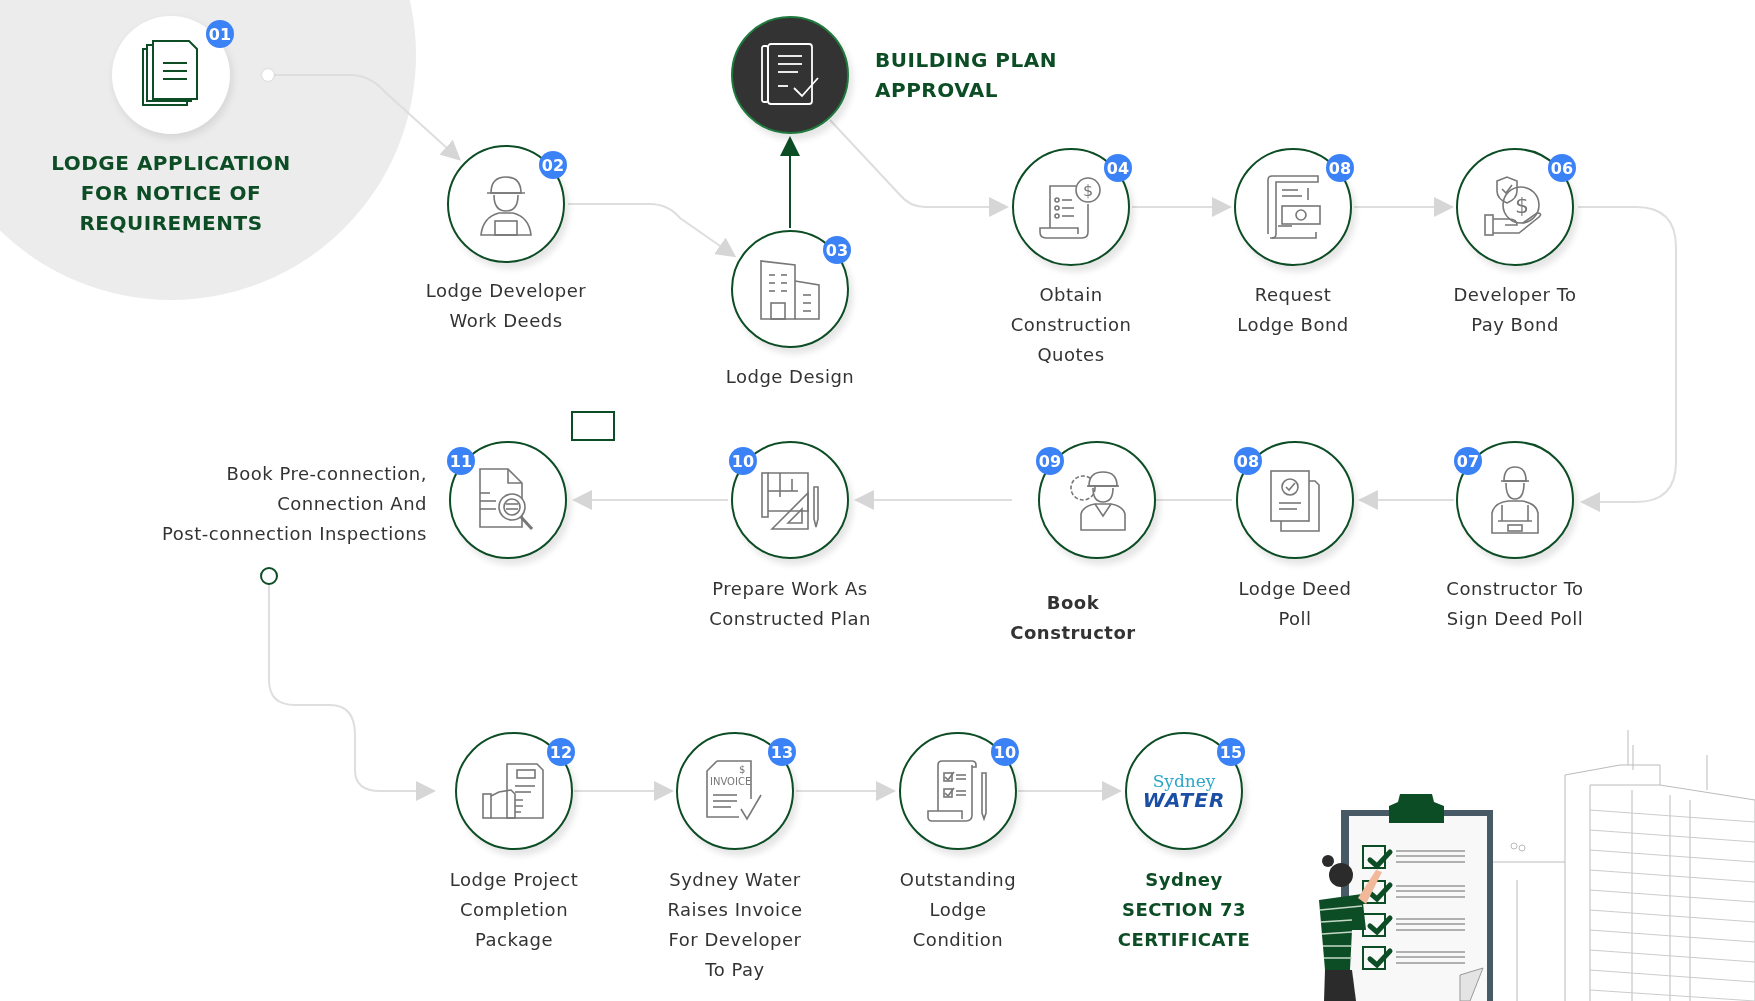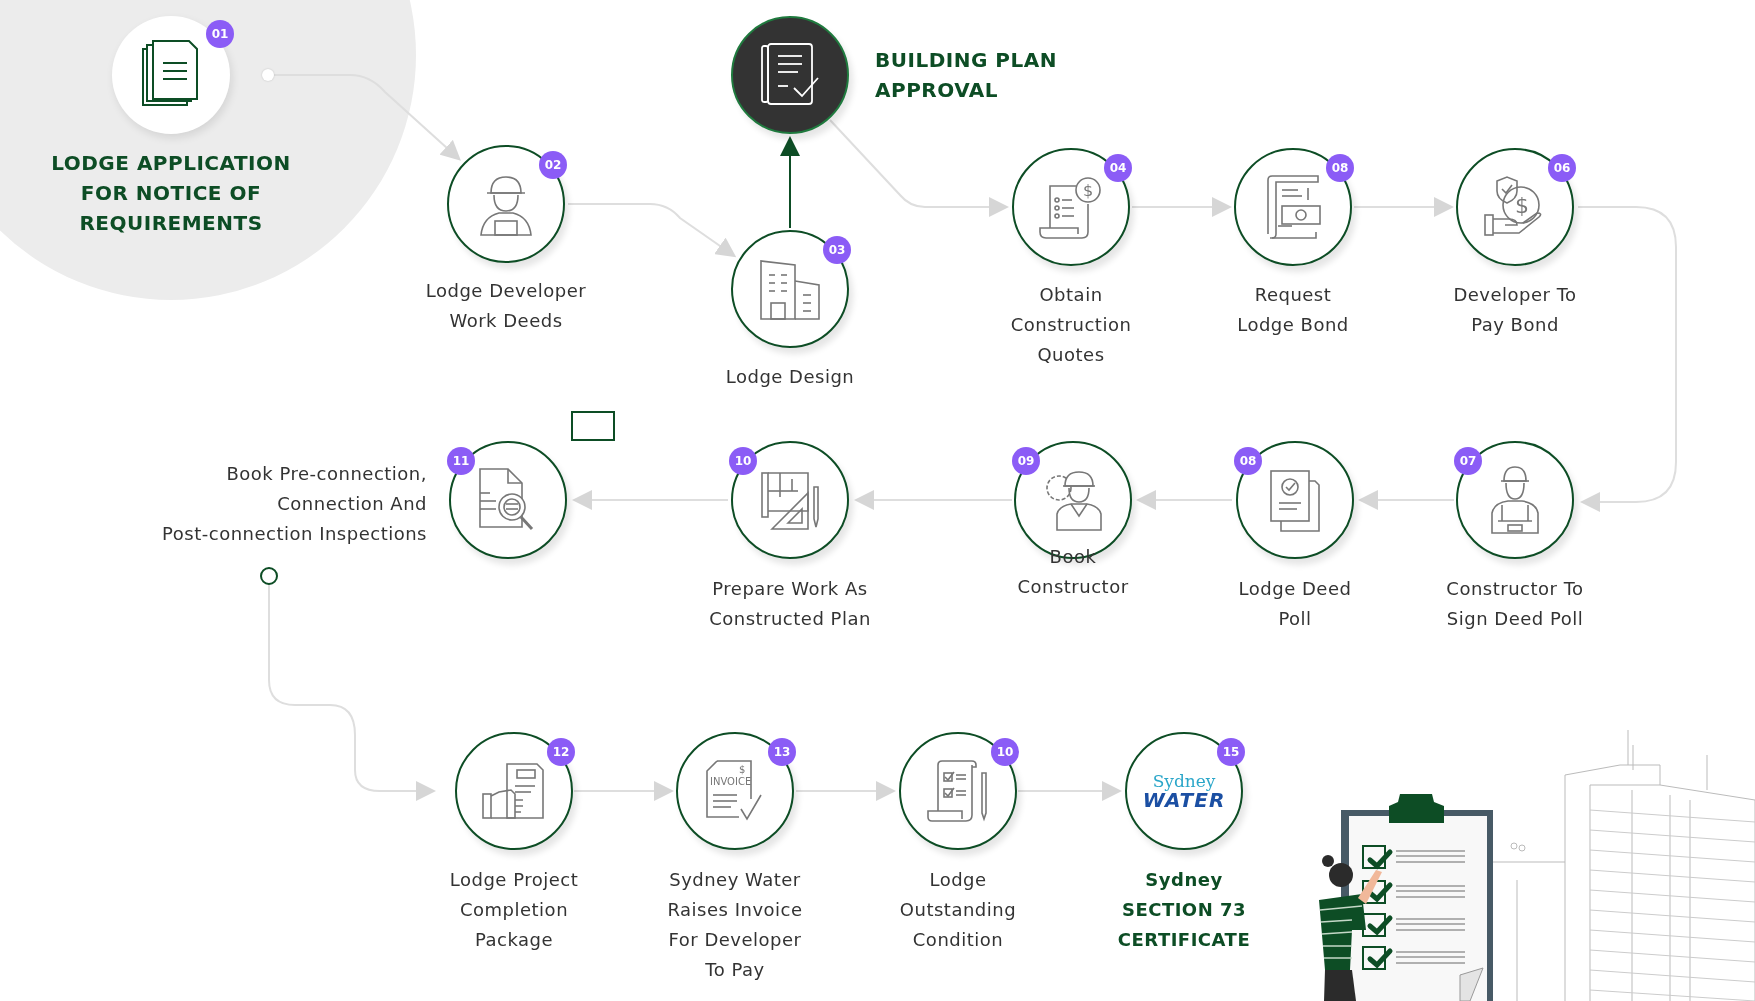--- a/index.html
+++ b/index.html
@@ -2,21 +2,21 @@
 <html><head>
 <meta charset="utf-8">
 <style>
   html,body{margin:0;padding:0;background:#fff;}
   body{width:1755px;height:1001px;position:relative;overflow:hidden;font-family:"DejaVu Sans","Liberation Sans",sans-serif;}
   .bg-circle{position:absolute;left:-74px;top:-190px;width:490px;height:490px;border-radius:50%;background:#ececec;}
   svg.layer{position:absolute;left:0;top:0;}
   .node{position:absolute;width:118px;height:118px;margin-left:-59px;margin-top:-59px;border-radius:50%;background:#fff;border:2px solid #0d4d25;box-shadow:4px 6px 6px rgba(0,0,0,0.10);box-sizing:border-box;display:flex;align-items:center;justify-content:center;cursor:pointer;}
   .node.plain{border:none;box-shadow:2px 4px 8px rgba(0,0,0,0.10);}
   .node.dark{background:#333333;border:2px solid #1f7a3e;}
-  .badge{position:absolute;width:28px;height:28px;border-radius:50%;background:#8b5cf6;color:#fff;font-size:12px;font-weight:bold;display:flex;align-items:center;justify-content:center;}
+  .badge{position:absolute;width:28px;height:28px;border-radius:50%;background:#3b82f6;color:#fff;font-size:16px;font-weight:bold;display:flex;align-items:center;justify-content:center;}
   .badge.tr{right:-4px;top:4px;}
   .badge.tl{left:-4px;top:4px;}
   .label{position:absolute;color:#333;font-size:18px;line-height:30px;text-align:center;letter-spacing:0.5px;}
   .label.right{text-align:right;}
   .title{position:absolute;color:#0d4d25;font-weight:bold;font-size:20px;line-height:30px;letter-spacing:0.5px;}
   .title.center{text-align:center;}
   .green-title{color:#0d4d25;font-weight:bold;}
   .sw-logo{text-align:center;line-height:1;}
   .sw-logo .s1{font-family:"DejaVu Serif",serif;color:#2aa6c9;font-size:17px;}
   .sw-logo .s2{font-family:"DejaVu Sans",sans-serif;font-weight:bold;font-style:italic;color:#1b4fa3;font-size:20px;letter-spacing:1px;}
@@ -230,34 +230,34 @@
         <line x1="10" y1="42" x2="28" y2="42"></line>
     </g>
   </svg>
   <div class="badge tl">08</div>
 </div>
 <div class="label" style="left:1175px;top:574px;width:240px;">
   <div>Lodge Deed</div>
     <div>Poll</div>
 </div>
 
-<div class="node" style="left:1073px;top:500px;">
+<div class="node" style="left:1097px;top:500px;">
   <svg width="60" height="64" viewBox="0 0 60 64">
     <g fill="none" stroke="#777" stroke-width="1.6">
       <circle cx="16" cy="20" r="12" stroke-dasharray="4 2"></circle>
       <path d="M22,18 Q22,4 36,4 Q50,4 50,18 Z" fill="#fff"></path>
         <line x1="20" y1="18" x2="52" y2="18"></line>
       <path d="M26,20 Q26,34 36,34 Q46,34 46,20"></path>
       <path d="M14,62 L14,46 Q16,38 28,36 L44,36 Q56,38 58,46 L58,62 Z"></path>
       <path d="M28,36 L36,48 L44,36"></path>
     </g>
   </svg>
   <div class="badge tl">09</div>
 </div>
-<div class="label" style="left:953px;top:542px;width:240px;">
+<div class="label" style="left:953px;top:588px;width:240px;font-weight:bold;">
   <div>Book</div>
     <div>Constructor</div>
 </div>
 
 <div class="node" style="left:790px;top:500px;">
   <svg width="64" height="66" viewBox="0 0 64 66">
     <g fill="none" stroke="#777" stroke-width="1.6">
       <rect x="4" y="6" width="6" height="44"></rect>
         <path d="M10,6 L50,6 L50,44 L10,44"></path>
       <line x1="22" y1="6" x2="22" y2="30"></line>
@@ -351,22 +351,22 @@
       <rect x="18" y="30" width="8" height="8"></rect>
         <path d="M19,34 L22,37 L28,29"></path>
         <line x1="30" y1="32" x2="40" y2="32"></line>
         <line x1="30" y1="36" x2="40" y2="36"></line>
       <path d="M56,14 L60,14 L60,54 L58,60 L56,54 Z"></path>
     </g>
   </svg>
   <div class="badge tr">10</div>
 </div>
 <div class="label" style="left:838px;top:865px;width:240px;">
-  <div>Lodge</div>
-    <div>Outstanding</div>
+  <div>Outstanding</div>
+    <div>Lodge</div>
     <div>Condition</div>
 </div>
 
 <div class="node" style="left:1184px;top:791px;">
   <div class="sw-logo">
     <div class="s1">Sydney</div>
     <div class="s2">WATER</div>
   </div>
   <div class="badge tr">15</div>
 </div>

